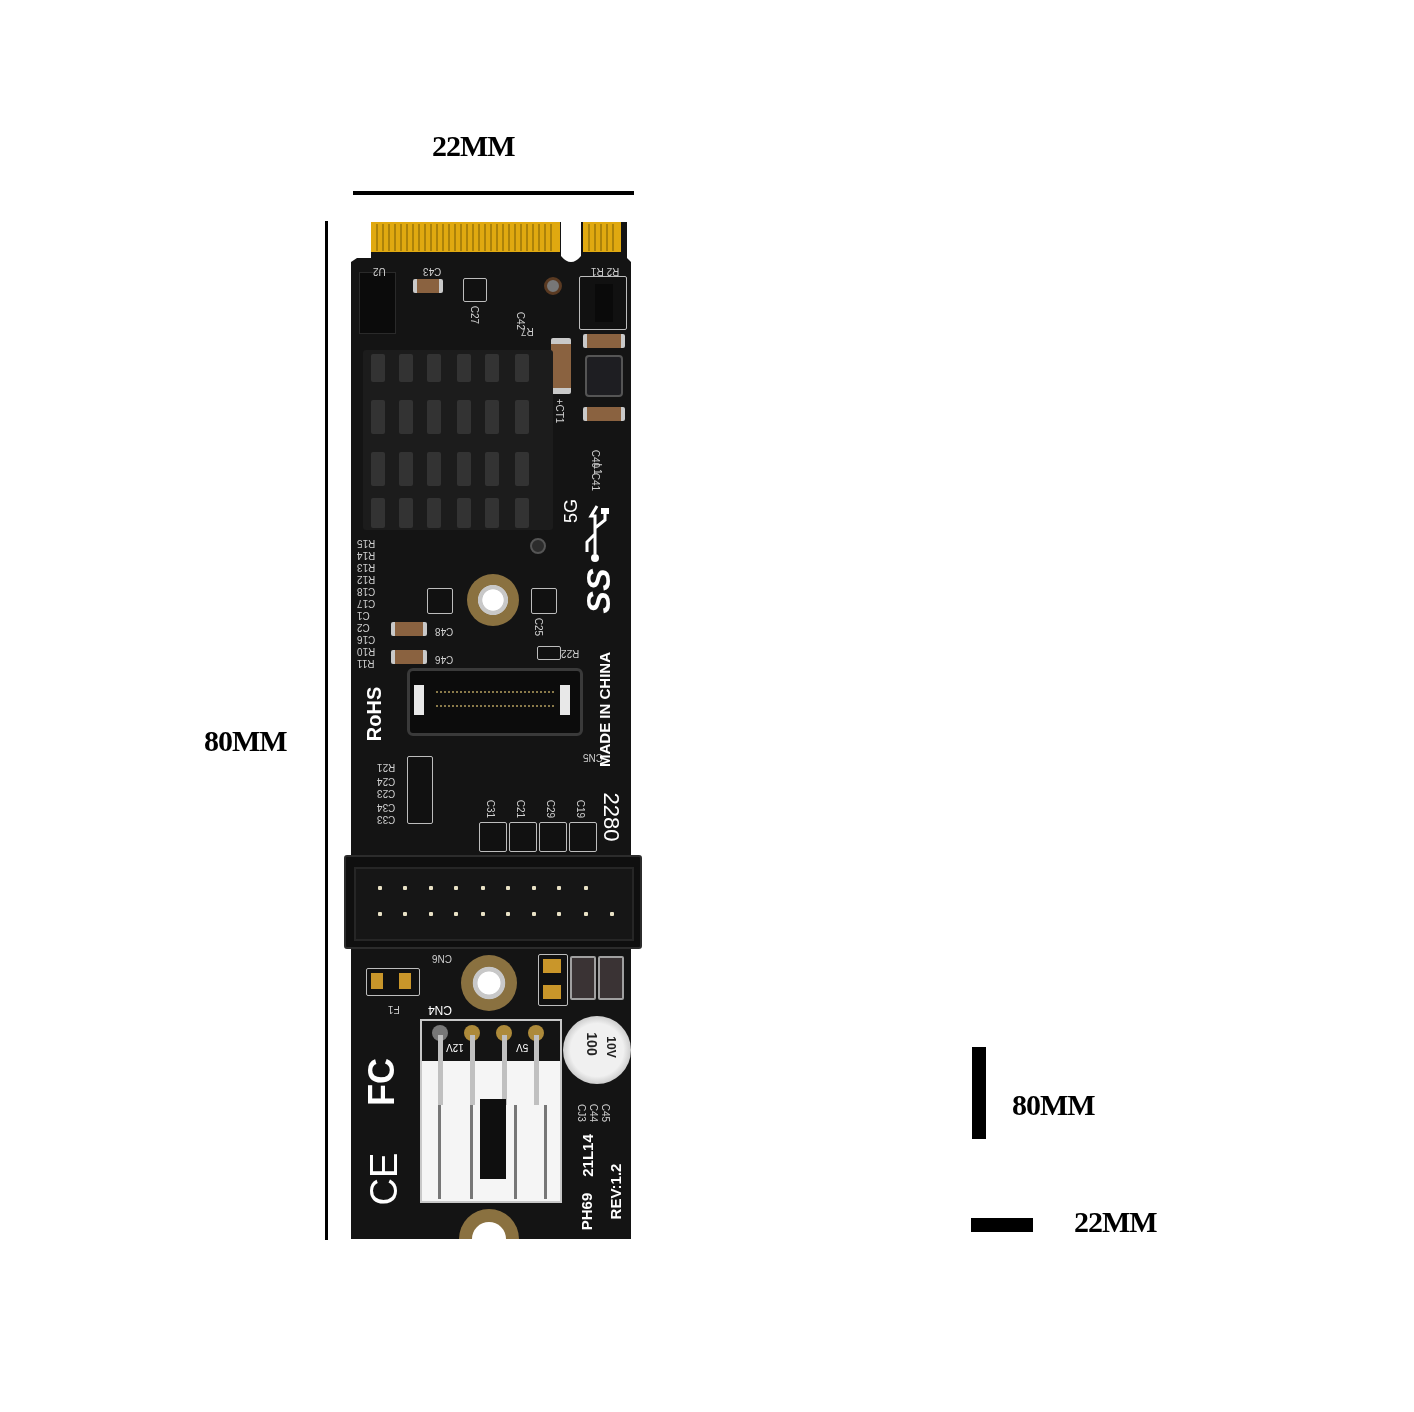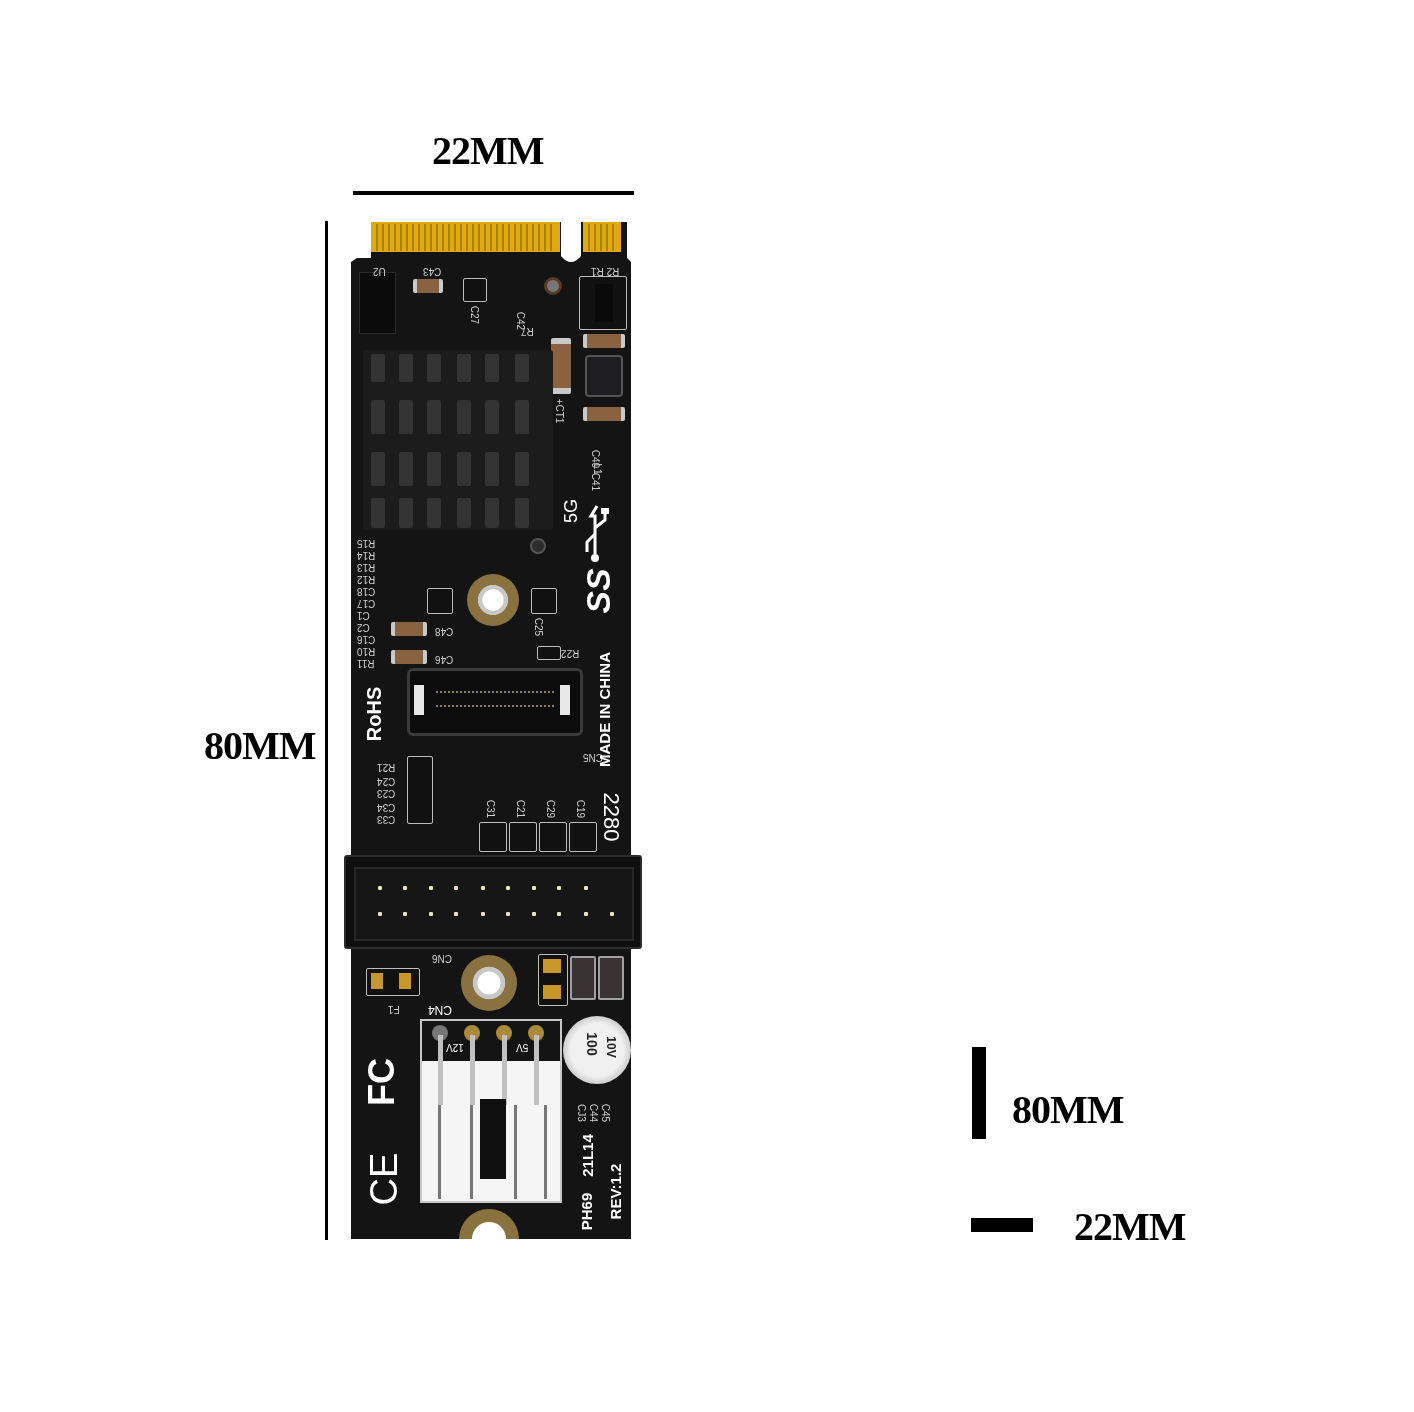--- a/index.html
+++ b/index.html
@@ -1,18 +1,18 @@
 <!DOCTYPE html>
 <html><head>
 <meta charset="utf-8">
 <style>
   html,body{margin:0;padding:0;background:#ffffff;}
   body{width:1414px;height:1412px;position:relative;overflow:hidden;font-family:"DejaVu Serif",serif;}
   .abs{position:absolute;}
-  .dim-label{position:absolute;font-family:"Liberation Serif","DejaVu Serif",serif;font-weight:bold;color:#000;font-size:40px;letter-spacing:-1px;line-height:1;white-space:nowrap;}
+  .dim-label{position:absolute;font-family:"Liberation Serif","DejaVu Serif",serif;font-weight:bold;color:#000;font-size:30px;letter-spacing:-1px;line-height:1;white-space:nowrap;}
   .line{position:absolute;background:#000;}
   .silk{position:absolute;color:#ffffff;font-family:"Liberation Sans","DejaVu Sans",sans-serif;font-weight:bold;white-space:nowrap;line-height:1;}
   .silk-small{position:absolute;color:#cfcfcf;font-family:"Liberation Sans","DejaVu Sans",sans-serif;font-size:10px;white-space:nowrap;line-height:1;}
   .pad{position:absolute;border:1.5px solid #bdbdbd;border-radius:2px;background:#111;}
   .cap{position:absolute;background:#8a6240;border-left:4px solid #c9c9c9;border-right:4px solid #c9c9c9;border-radius:2px;}
   .fin{position:absolute;background:#333333;border-radius:2px;}
   .hole{position:absolute;border-radius:50%;background:radial-gradient(circle,#fff 0 28%,#c8c8c8 30% 40%,#8a7140 42% 100%);}
   .pin{position:absolute;width:4px;height:4px;background:#e8e1c5;border-radius:1px;}
 </style>
 </head>

